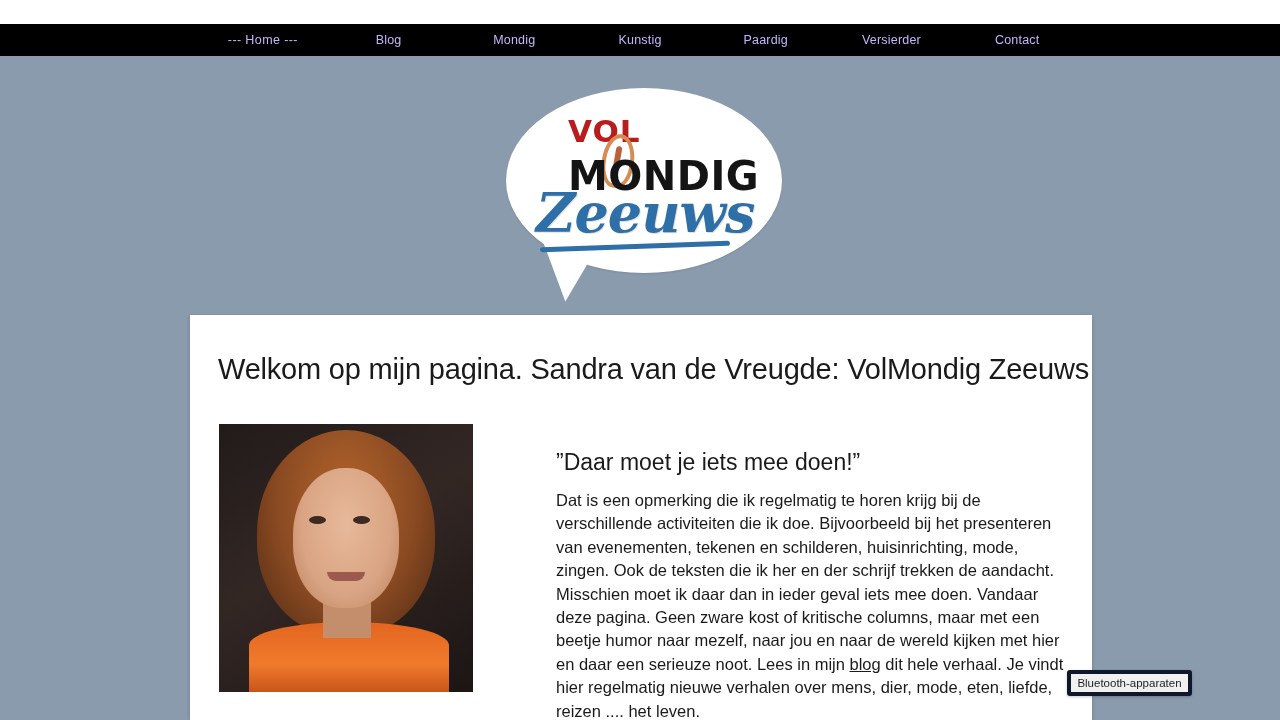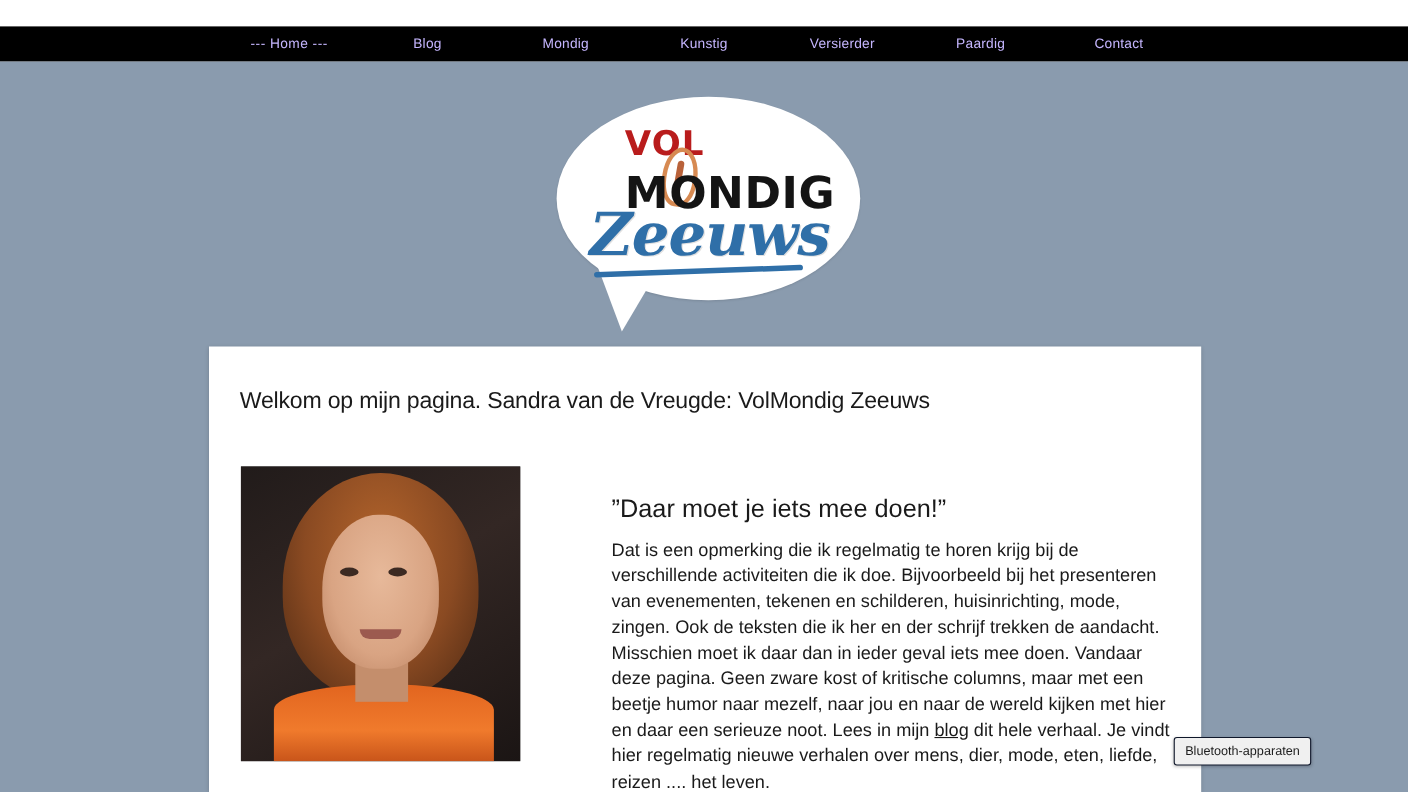--- a/index.html
+++ b/index.html
@@ -147,21 +147,21 @@
     position: absolute;
     top: 315px; left: 190px;
     width: 902px; height: 405px;
     background: #ffffff;
     box-shadow: 0 1px 4px rgba(0,0,0,0.18);
   }
   .card-title {
     position: absolute;
     top: 38px; left: 28px;
     width: 850px;
-    font-size: 21px;
+    font-size: 29px;
     font-weight: 400;
     color: #1a1a1a;
     letter-spacing: -0.2px;
     white-space: nowrap;
   }
   .portrait {
     position: absolute;
     top: 109px; left: 29px;
     width: 254px; height: 268px;
     background: #151212;
@@ -239,21 +239,21 @@
     text-decoration: underline;
     cursor: pointer;
   }
 
   
   .bt-tooltip {
     position: absolute;
     left: 1067px; top: 670px;
     width: 125px; height: 26px;
     background: #f0f0f0;
-    border: 1px solid #0f172a;
+    border: 4px solid #0f172a;
     border-radius: 3px;
     box-shadow: 0 1px 3px rgba(0,0,0,0.22);
     display: flex;
     align-items: center;
     justify-content: center;
     font-size: 11.5px;
     color: #1d1d1d;
   }
 </style>
 </head>
@@ -262,22 +262,22 @@
 <div id="page">
 
   <div class="top-strip"></div>
 
   <div class="navbar">
     <div class="nav-inner">
       <a class="nav-item home">--- Home ---</a>
       <a class="nav-item">Blog</a>
       <a class="nav-item">Mondig</a>
       <a class="nav-item">Kunstig</a>
+      <a class="nav-item">Paardig</a>
       <a class="nav-item">Versierder</a>
-      <a class="nav-item">Paardig</a>
       <a class="nav-item">Contact</a>
     </div>
   </div>
 
   <div class="page-bg"></div>
 
   <div class="logo-wrap">
     <div class="bubble"></div>
     <div class="bubble-tail"></div>
     <div class="logo-text">

